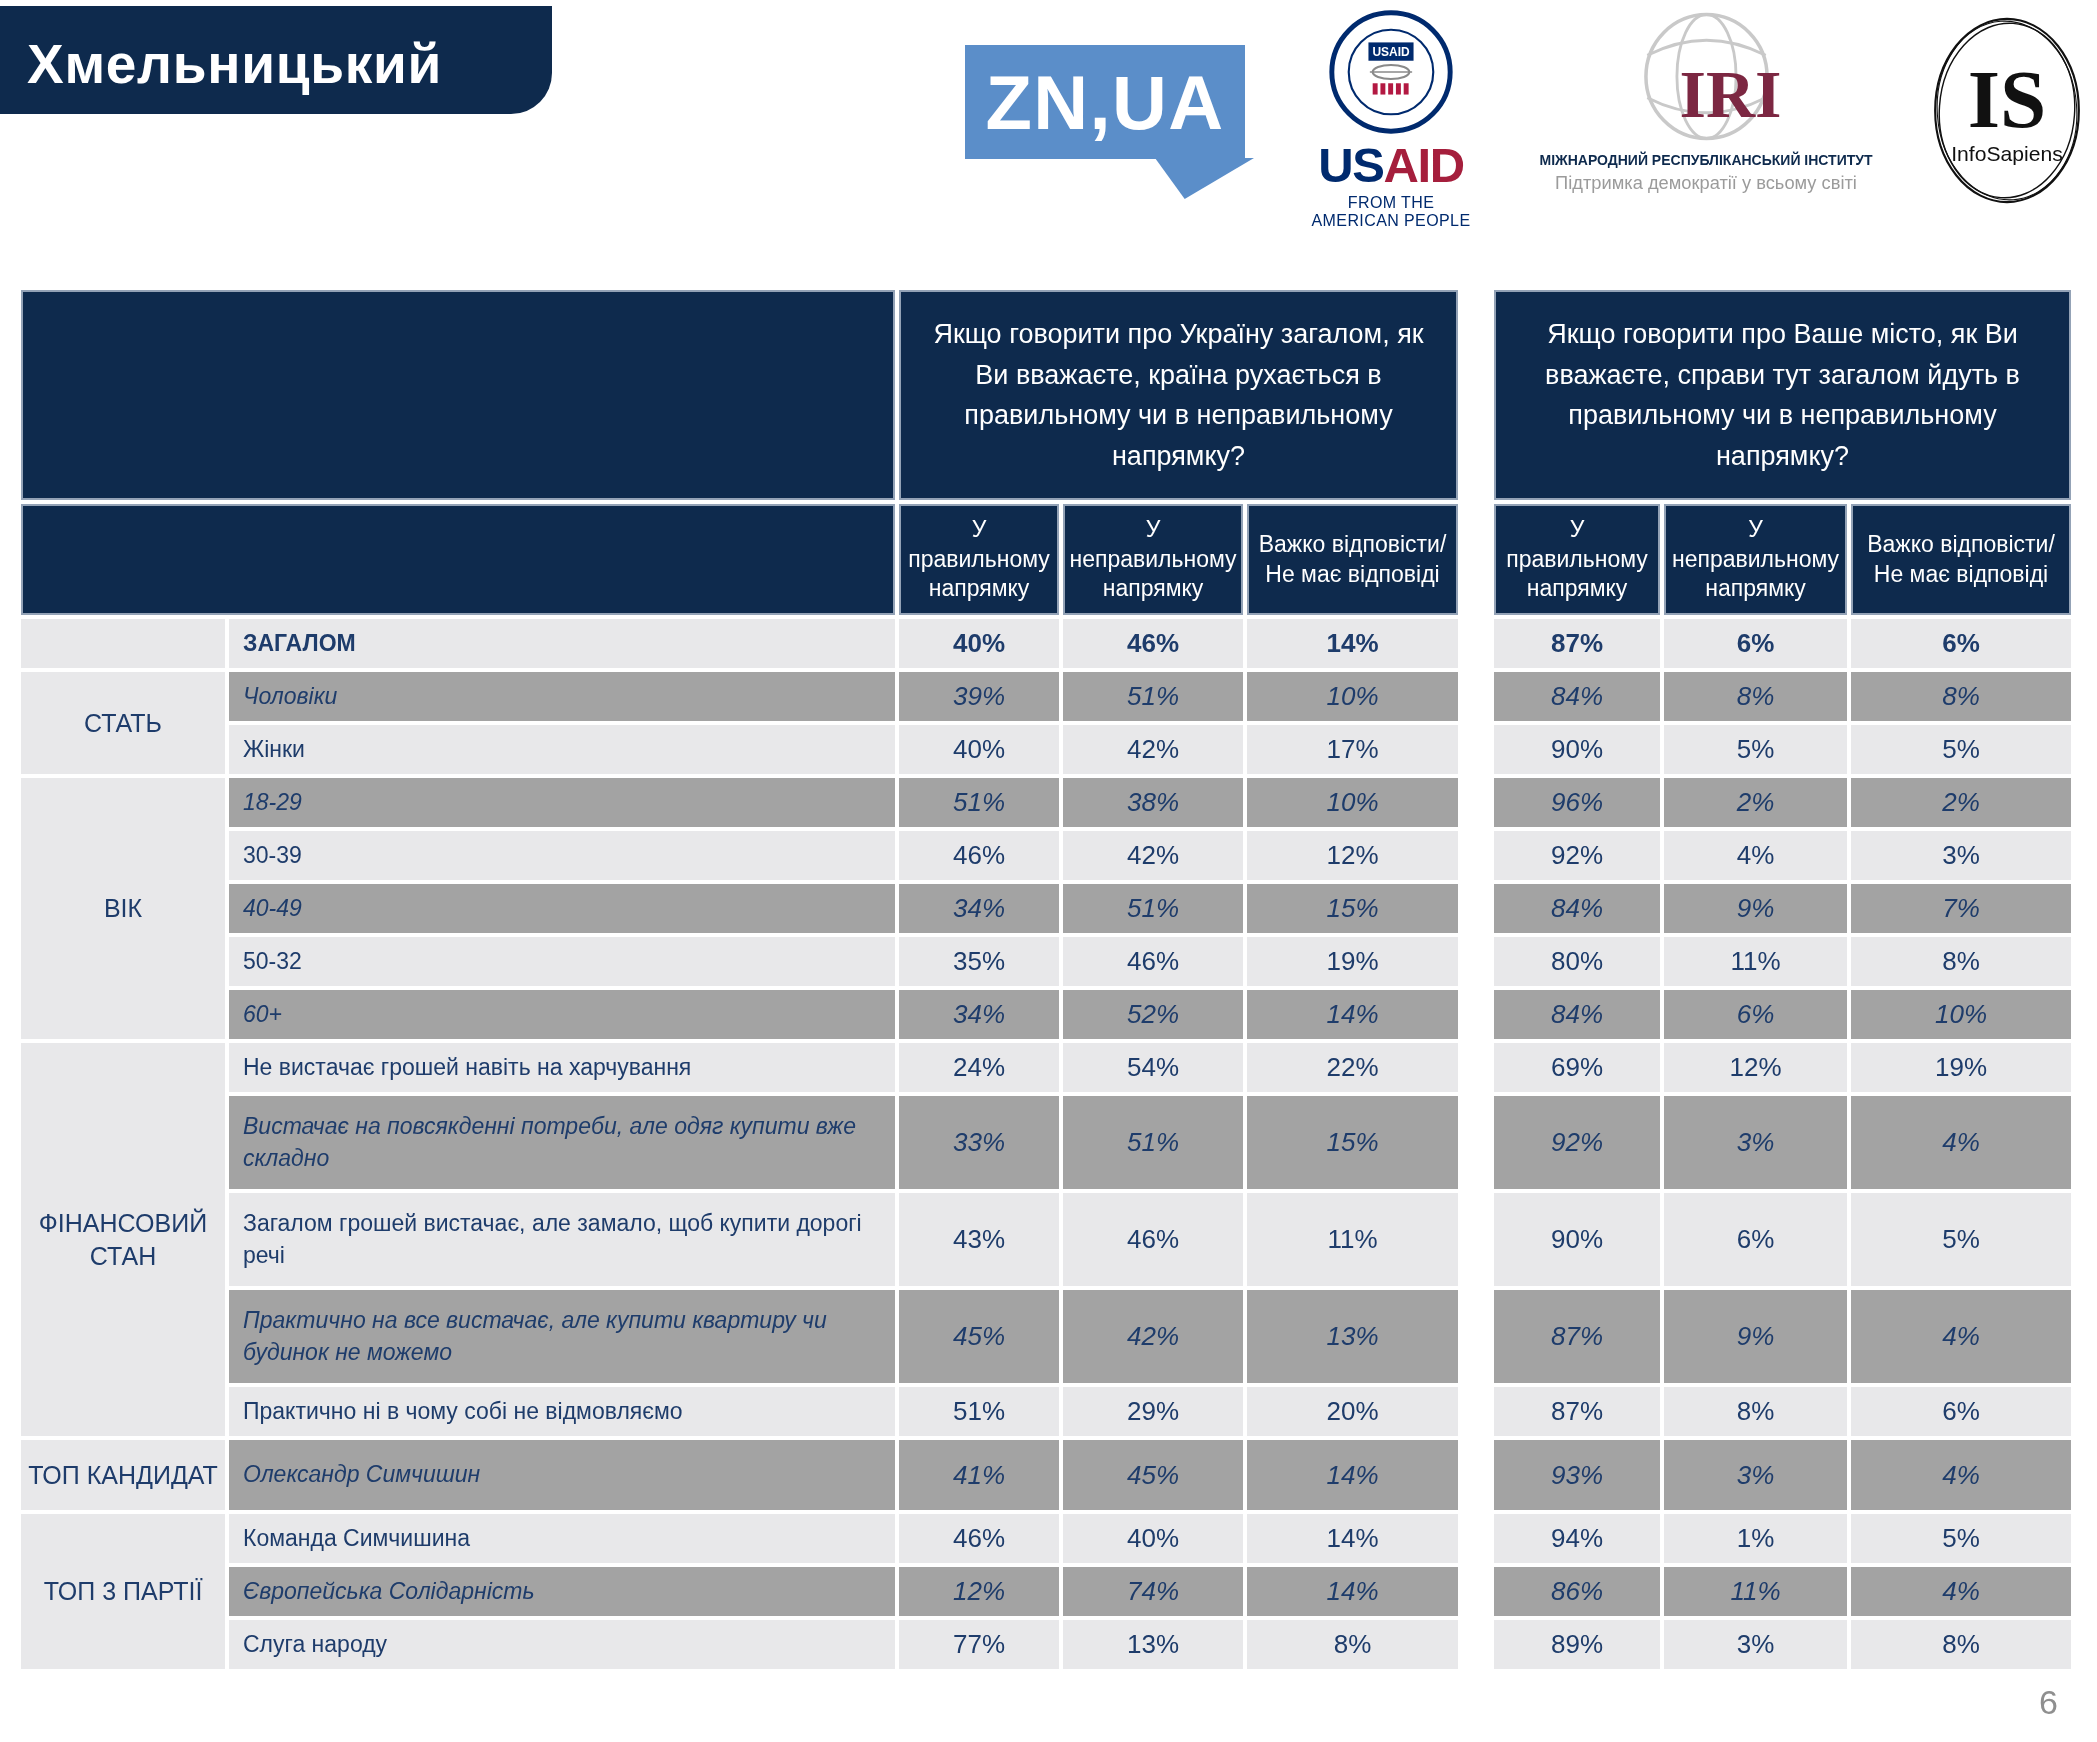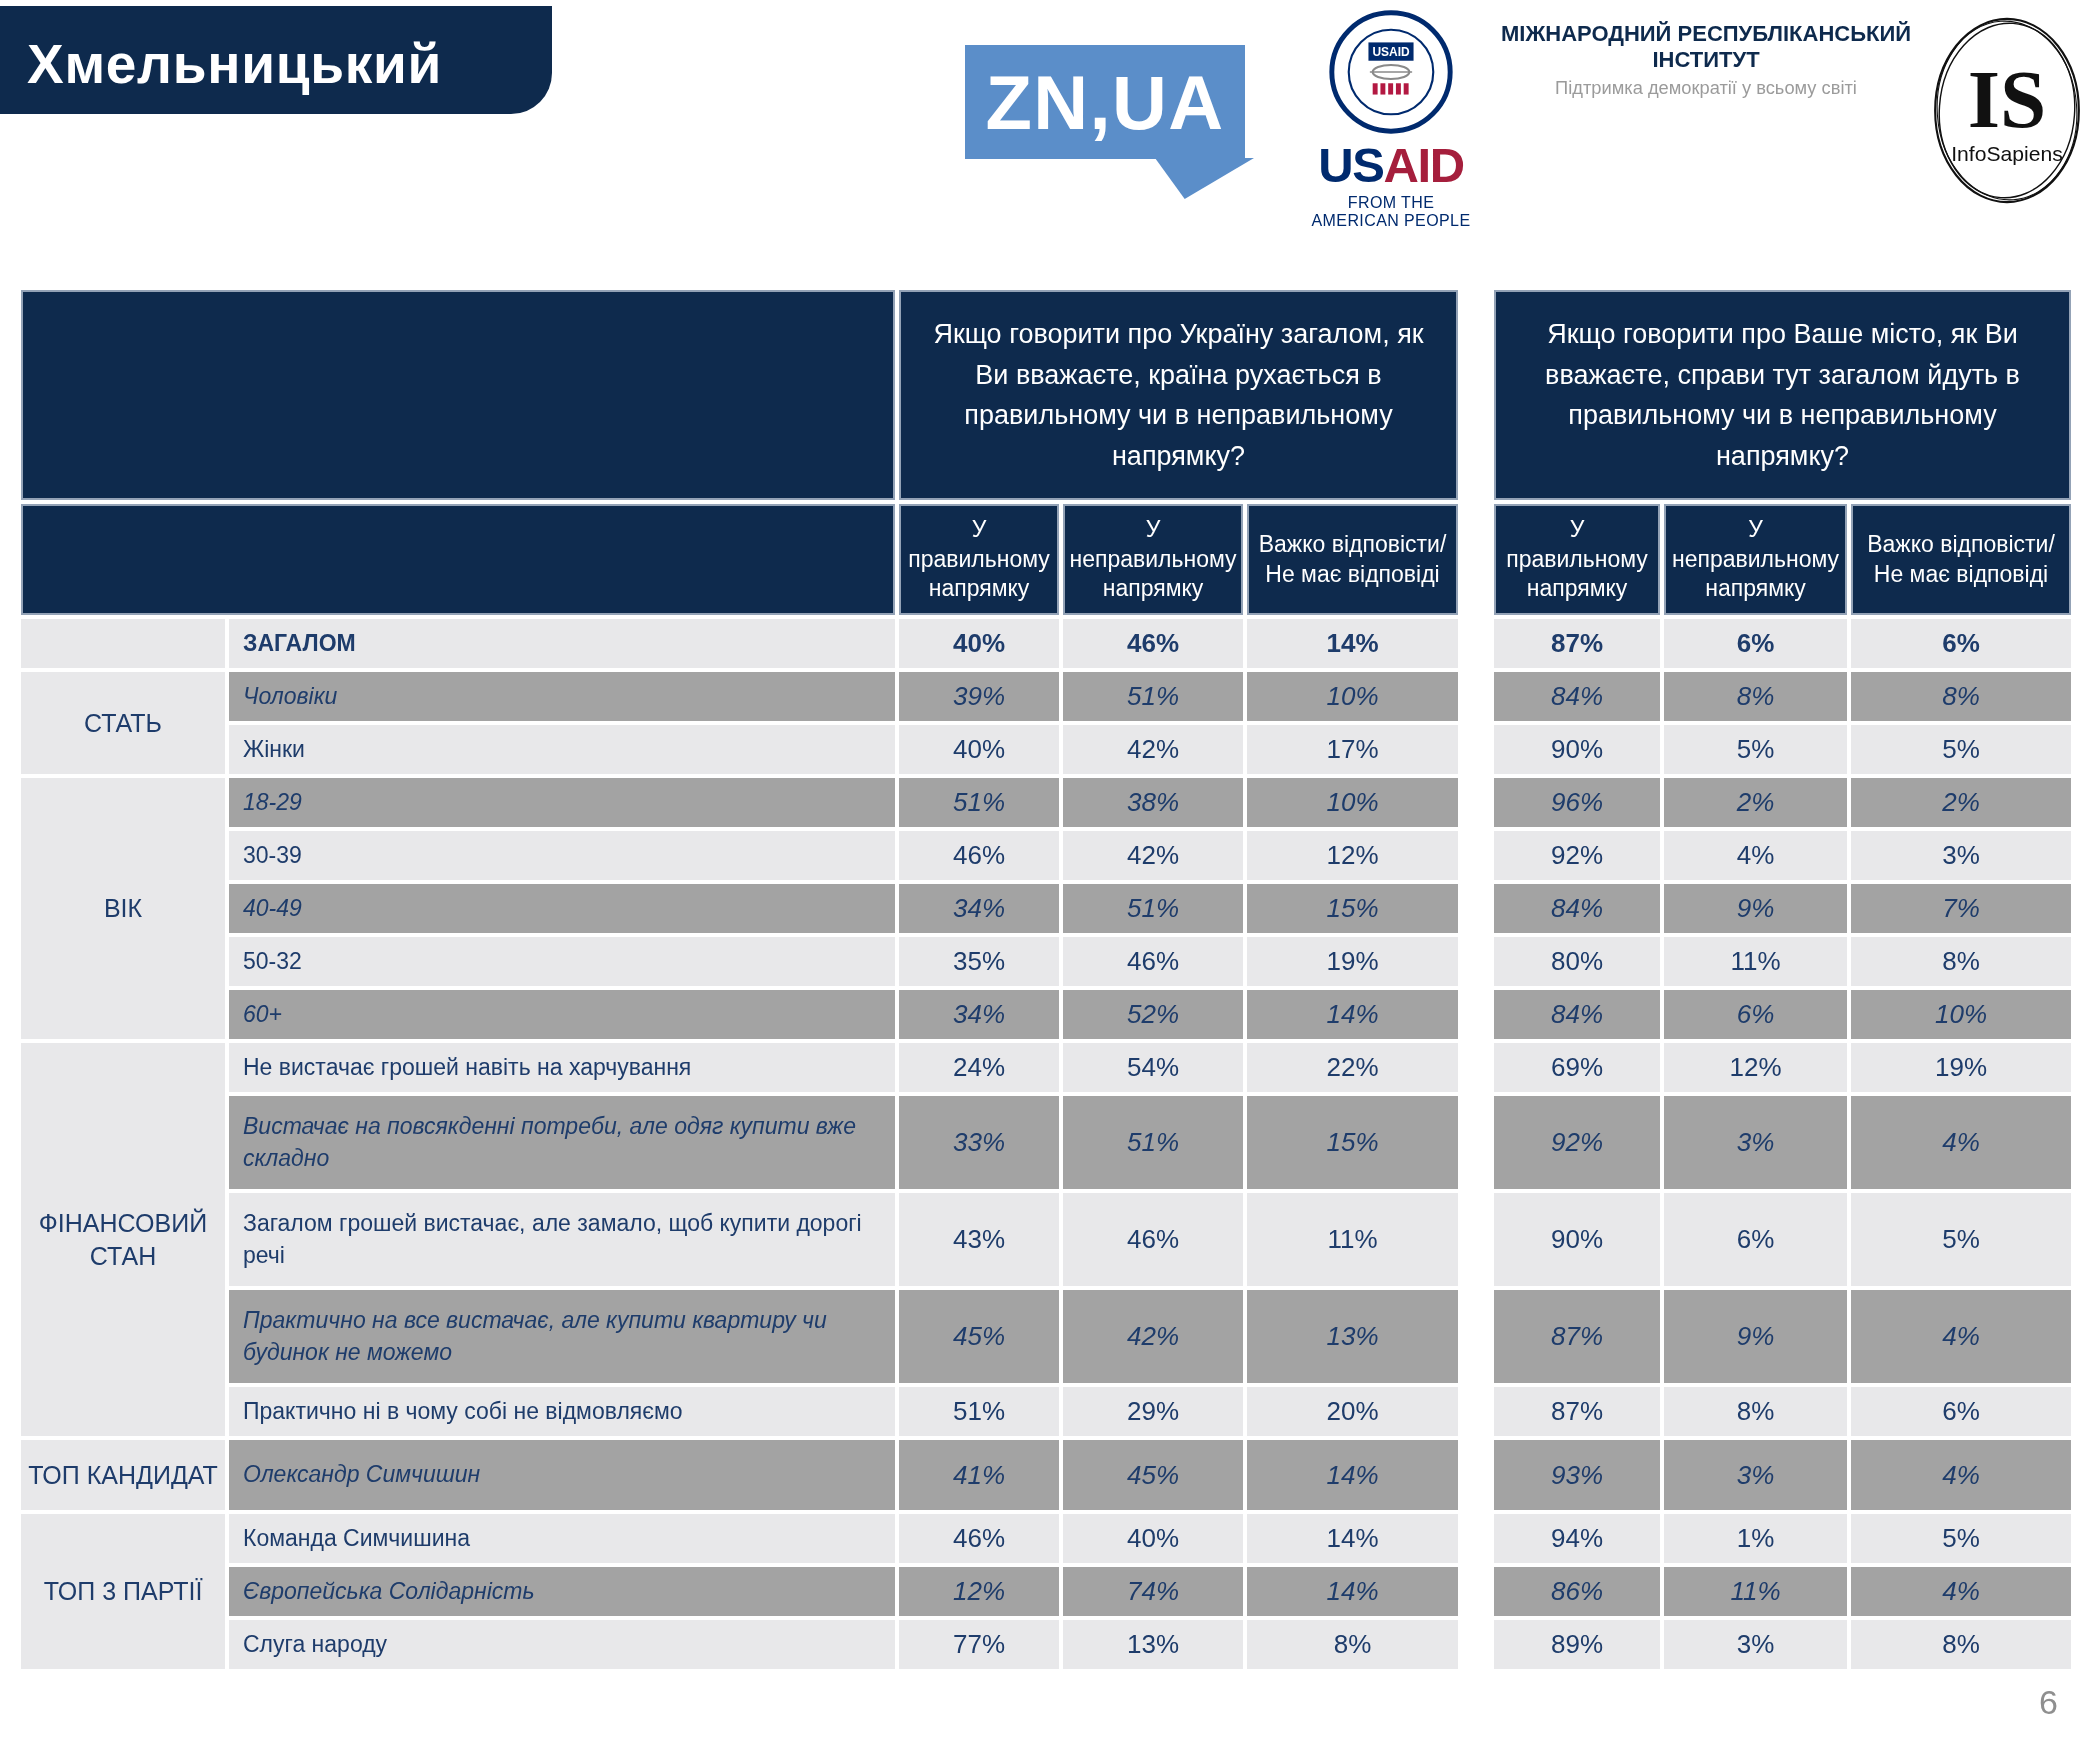--- a/index.html
+++ b/index.html
@@ -46,21 +46,21 @@
   .usaid-word .aid { color: #a51e3c; margin-top: 48px; }
   .usaid-tag { font-size: 16px; color: #002a6e; margin-top: 1.4px; letter-spacing: 0.4px; }
 
   .iri { position: absolute; left: 1497px; top: 11.3px; width: 418px; text-align: center; }
   .iri-globe { position: relative; width: 155px; height: 131px; margin: 0 auto; }
   .iri-acronym {
     position: absolute; left: 51px; top: 44px;
     font-family: "Liberation Serif", serif;
     font-size: 68px; font-weight: 700; color: #7c2742;
   }
-  .iri-name { font-size: 22px; font-weight: 700; color: #0e2a4d; margin-top: 9.9px; }
+  .iri-name { font-size: 14px; font-weight: 700; color: #0e2a4d; margin-top: 9.9px; }
   .iri-tag { font-size: 18.3px; color: #9b9b9b; margin-top: 4.2px; }
 
   .is-logo { position: absolute; left: 1928px; top: 14px; }
 
   
   table.survey {
     position: absolute; left: 17px; top: 286px;
     border-collapse: separate; border-spacing: 4.2px;
     table-layout: fixed;
   }
@@ -138,20 +138,29 @@
       <rect x="84" y="104" width="7" height="16"></rect>
         <rect x="95" y="104" width="7" height="16"></rect>
       <rect x="106" y="104" width="7" height="16"></rect>
     </g>
   </svg>
   <div class="usaid-word"><span class="us">US</span><span class="aid">AID</span></div>
   <div class="usaid-tag">FROM THE AMERICAN PEOPLE</div>
 </div>
 
 <div class="iri">
+  <div class="iri-globe">
+    <svg width="155" height="131" viewBox="0 0 220 186">
+      <ellipse cx="110" cy="93" rx="86" ry="88" fill="none" stroke="#c9c9c9" stroke-width="5"></ellipse>
+      <ellipse cx="110" cy="93" rx="42" ry="88" fill="none" stroke="#c9c9c9" stroke-width="4"></ellipse>
+      <path d="M 26 63 Q 110 20 194 63" fill="none" stroke="#c9c9c9" stroke-width="4"></path>
+      <path d="M 26 123 Q 110 166 194 123" fill="none" stroke="#c9c9c9" stroke-width="4"></path>
+    </svg>
+    <div class="iri-acronym">IRI</div>
+  </div>
   <div class="iri-name">МІЖНАРОДНИЙ РЕСПУБЛІКАНСЬКИЙ ІНСТИТУТ</div>
   <div class="iri-tag">Підтримка демократії у всьому світі</div>
 </div>
 
 <div class="is-logo">
   <svg width="158" height="193" viewBox="0 0 224 274">
     <ellipse cx="112" cy="137" rx="102" ry="130" fill="none" stroke="#111111" stroke-width="3"></ellipse>
     <ellipse cx="112" cy="137" rx="96" ry="124" fill="none" stroke="#111111" stroke-width="2" transform="rotate(4 112 137)"></ellipse>
     <ellipse cx="112" cy="137" rx="99" ry="127" fill="none" stroke="#111111" stroke-width="1.5" transform="rotate(-4 112 137)"></ellipse>
     <text x="112" y="160" text-anchor="middle" font-family="Liberation Serif, serif" font-weight="bold" font-size="118" fill="#111111">IS</text>

